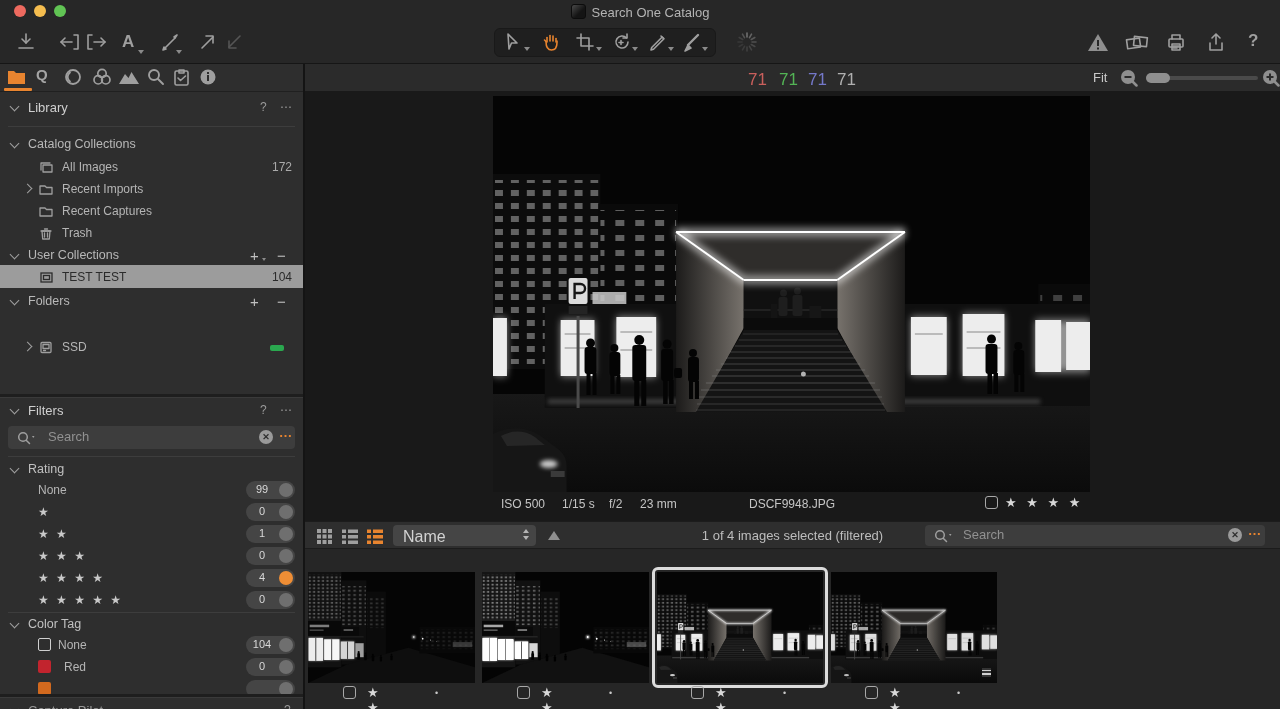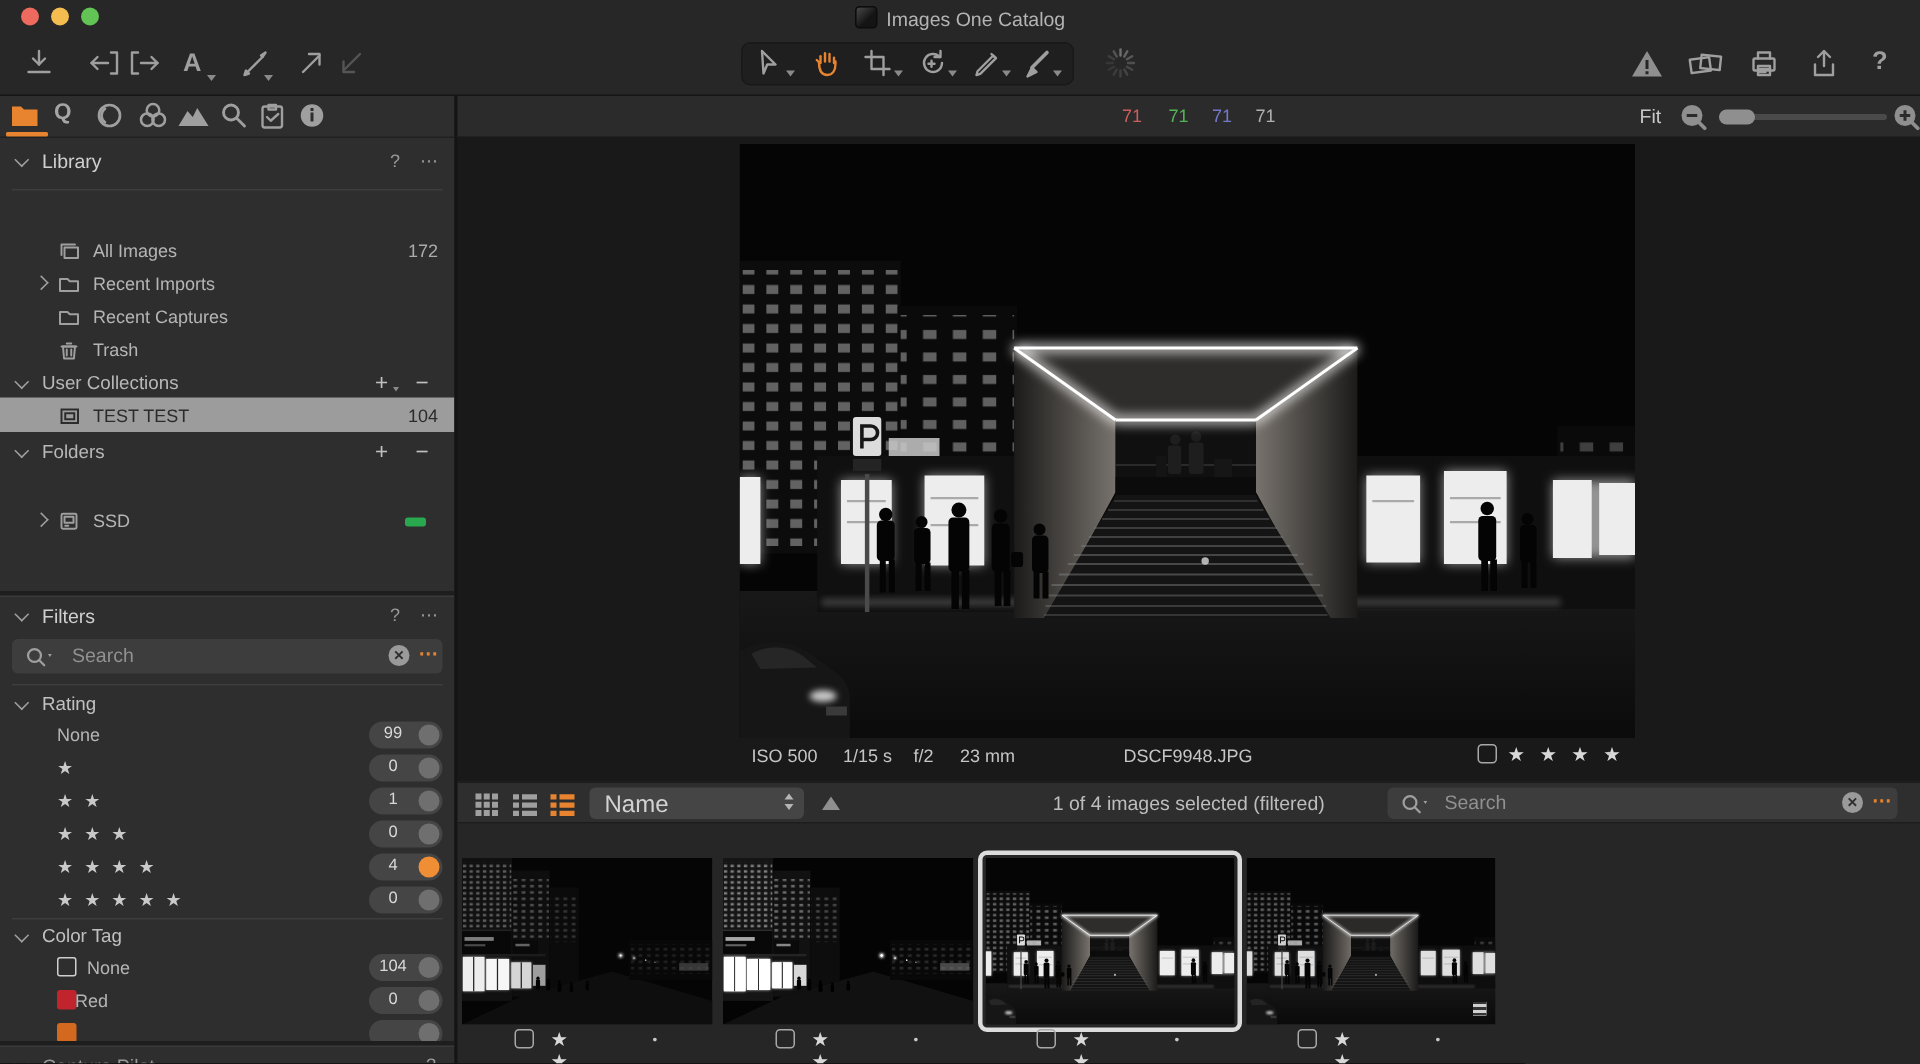--- a/index.html
+++ b/index.html
@@ -47,21 +47,21 @@
      font-size:9px;text-align:center;line-height:14px;font-weight:bold;}
   .odots{position:absolute;top:2px;color:#e8842f;font-size:13px;font-weight:bold;letter-spacing:1px;}
   .ratepill{position:absolute;left:246px;top:2px;width:49px;height:18px;background:#454545;border-radius:9px;}
   .ratepill .n{position:absolute;left:0;top:2px;width:32px;text-align:center;color:#d8d8d8;font-size:11px;}
   .knob{position:absolute;right:2px;top:2px;width:14px;height:14px;border-radius:50%;background:#6f6f6f;}
   .knob.on{background:#ef8e35;}
   .stars{letter-spacing:2px;color:#c9c9c9;font-size:12px;}
   .swatch{position:absolute;left:38px;top:4px;width:13px;height:13px;border-radius:2px;}
   
   .viewerbar{position:absolute;left:305px;top:64px;width:975px;height:27px;background:#2b2b2b;border-bottom:1px solid #191919;}
-  .rgbnum{position:absolute;top:6px;font-size:12px;}
+  .rgbnum{position:absolute;top:6px;font-size:17px;}
   .slider{position:absolute;top:12px;height:4px;background:#4a4a4a;border-radius:2px;}
   .sthumb{position:absolute;top:9px;width:24px;height:10px;background:#8f8f8f;border-radius:5px;}
   .viewer{position:absolute;left:305px;top:92px;width:975px;height:428px;background:#191919;}
   .photo{position:absolute;left:188px;top:4px;width:597px;height:396px;}
   .metarow{position:absolute;left:0;top:402px;width:975px;height:20px;color:#c5c5c5;}
   .metarow span{position:absolute;top:3px;}
   .cbx{width:13px;height:13px;border:1.5px solid #a8a8a8;border-radius:3px;box-sizing:border-box;}
   .starrow{color:#d8d8d8;font-size:13px;letter-spacing:3px;}
   .mdot{color:#c9c9c9;font-size:9px;}
   
@@ -298,21 +298,21 @@
 </defs>
 </svg>
 
 <div class="win">
 
   <div class="titlebar">
     <div class="tl" style="left:14px;background:#ee6a5f;"></div>
     <div class="tl" style="left:34px;background:#f5bd4f;"></div>
     <div class="tl" style="left:54px;background:#61c454;"></div>
     <div class="title">
-      <span class="appicon"></span><span>Images One Catalog</span>
+      <span class="appicon"></span><span>Search One Catalog</span>
     </div>
   </div>
 
   <div class="toolbar">
     <svg class="tbi" style="left:14px" width="24" height="24">
       <g class="gi">
           <path d="M12 4v9"></path>
           <path d="M8 9l4 4 4-4"></path>
           <path d="M5 18h14"></path>
         </g>
@@ -490,20 +490,24 @@
     </div>
 
     <div class="hdr" style="top:33px">
       <div class="chev"></div>
       <span class="lbl">Library</span>
       <span class="q">?</span>
       <span class="m">⋯</span>
     </div>
     <div class="sep" style="top:62px"></div>
 
+    <div class="hdr" style="top:70px">
+      <div class="chev"></div>
+      <span class="lbl" style="font-size:12.5px;color:#b8b8b8">Catalog Collections</span>
+    </div>
     <div class="row" style="top:92px">
       <svg class="ic16" width="16" height="16">
           <g class="gi" style="stroke-width:1.3">
             <path d="M3 11V4h9"></path>
             <rect x="5" y="6" width="9" height="7"></rect>
           </g>
         </svg>
       <span class="txt">All Images</span>
       <span class="cnt">172</span>
     </div>
@@ -651,21 +655,21 @@
     <div class="row" style="top:570px">
       <div class="swatch" style="border:1.5px solid #cfcfcf;box-sizing:border-box"></div>
       <span class="txt" style="left:58px">None</span>
       <div class="ratepill">
           <span class="n">104</span>
           <div class="knob"></div>
         </div>
     </div>
     <div class="row" style="top:592px">
       <div class="swatch" style="background:#c2242e"></div>
-      <span class="txt" style="left:50px">Red</span>
+      <span class="txt" style="left:64px">Red</span>
       <div class="ratepill">
           <span class="n">0</span>
           <div class="knob"></div>
         </div>
     </div>
     <div class="row" style="top:614px">
       <div class="swatch" style="background:#d2691e"></div>
       <div class="ratepill">
           <div class="knob"></div>
         </div>

